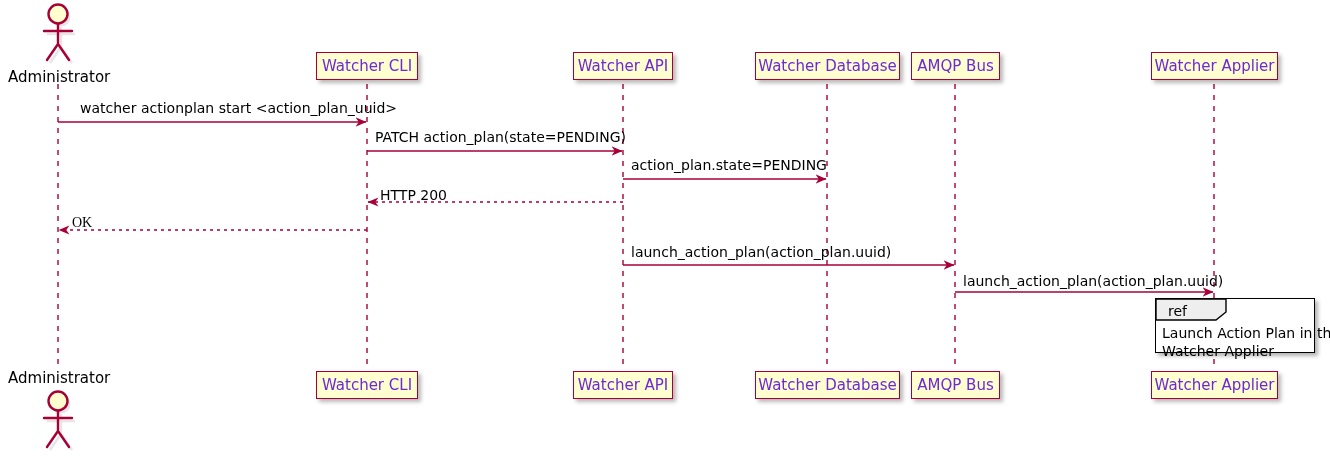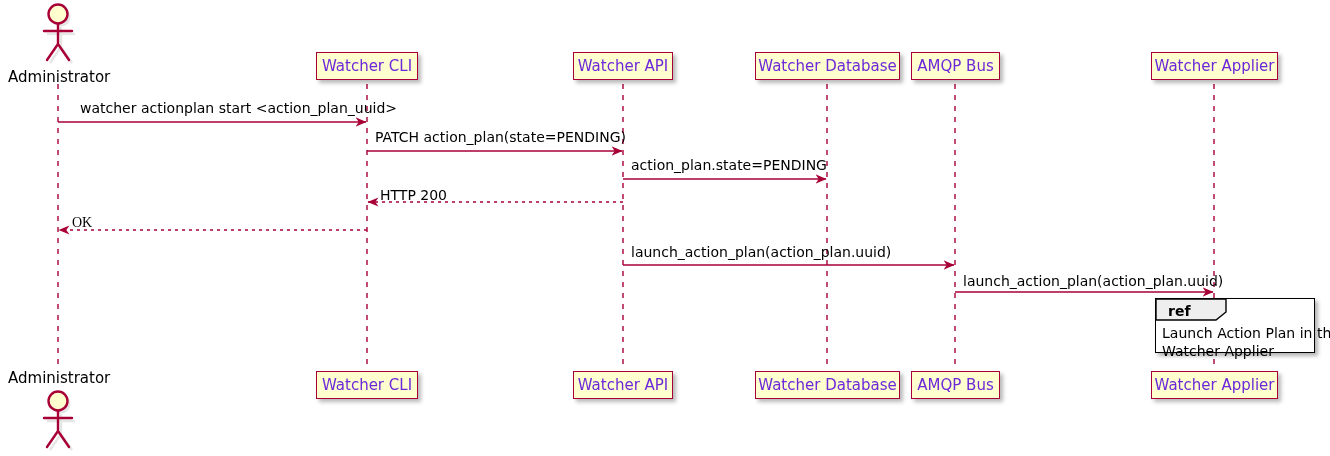--- a/index.html
+++ b/index.html
@@ -43,21 +43,21 @@
   
   .refbox{
     position:absolute;
     background:#FFFFFF;
     border:1.5px solid #000000;
     box-shadow:3px 3px 4px rgba(0,0,0,0.30);
     box-sizing:border-box;
   }
   .reftab-label{
     position:absolute;
-    font-weight:bold;
+    font-weight:normal;
     font-size:14px;
     color:#000000;
     line-height:1;
     white-space:nowrap;
   }
   .reftext{
     position:absolute;
     font-size:14px;
     color:#000000;
     line-height:18px;

